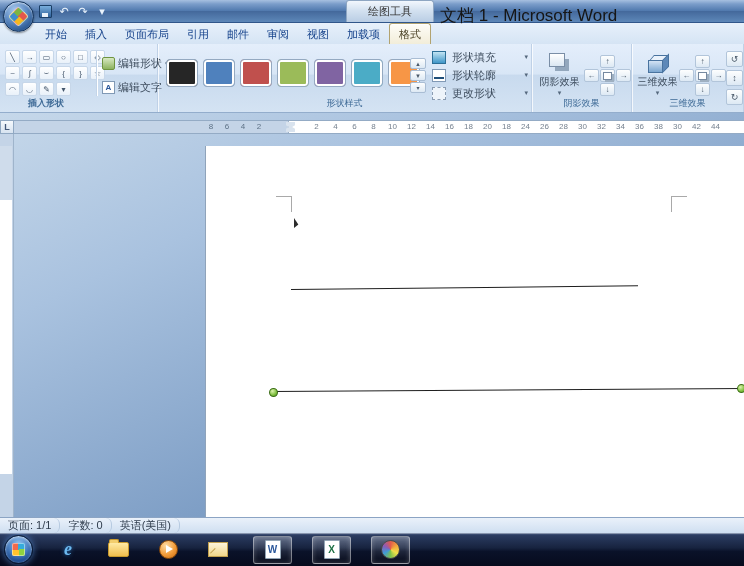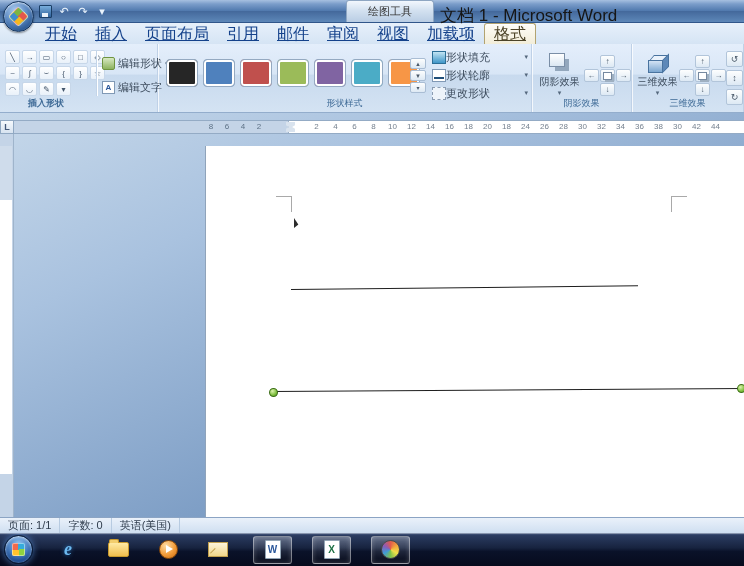--- a/index.html
+++ b/index.html
@@ -26,22 +26,22 @@
   .ctx-band{position:absolute;left:346px;top:0;width:86px;height:21px;border-radius:3px 3px 0 0;
     background:linear-gradient(180deg,#f2f7fd 0%,#d3e1f0 45%,#b9cde4 100%);
     border:1px solid #8ea6c2;border-bottom:none;display:flex;align-items:center;justify-content:center;
     font-size:11px;color:#343434;z-index:4;}
   .title-text{position:absolute;left:440px;top:4px;font-size:17px;color:#161616;z-index:4;}
 
   
   .tabrow{position:absolute;left:0;top:22px;right:0;height:22px;
     background:linear-gradient(180deg,#e8f1fb,#d5e4f4);
     display:flex;align-items:flex-end;padding-left:36px;box-sizing:border-box;z-index:2;}
-  .tab{height:20px;line-height:20px;padding:0 9px;font-size:16px;color:#15428b;
-    border-radius:3px 3px 0 0;white-space:nowrap;text-decoration:underline;}
+  .tab{height:20px;line-height:20px;padding:0 9px;font-size:11px;color:#15428b;
+    border-radius:3px 3px 0 0;white-space:nowrap;}
   .tab.active{background:linear-gradient(180deg,#fefdf7,#f2edd9);border:1px solid #b2a370;
     border-bottom:none;color:#4c4327;box-shadow:inset 0 1px 0 #fff;}
 
   
   .ribbon{position:absolute;left:0;top:44px;right:0;height:68px;display:flex;
     background:linear-gradient(180deg,#e4eefb 0%,#d8e6f6 44%,#c8daee 46%,#d4e3f3 100%);
     border-bottom:1px solid #93adcc;z-index:1;}
   .group{position:relative;height:100%;box-sizing:border-box;
     border-right:1px solid #bfd1e7;box-shadow:1px 0 0 rgba(255,255,255,.75);}
   .group-label{position:absolute;bottom:2px;left:0;right:0;text-align:center;
@@ -62,21 +62,21 @@
     font-size:8px;font-weight:bold;color:#2b579a;display:flex;align-items:center;justify-content:center;}
 
   .swatches{position:absolute;left:8px;top:15px;display:flex;gap:5px;}
   .swatch{width:30px;height:26px;border-radius:4px;border:1px solid #94a9c1;
     box-shadow:inset 0 0 0 2px #fff;}
   .swatch-scroll{position:absolute;left:252px;top:14px;display:flex;flex-direction:column;gap:1px;}
   .scr-btn{width:14px;height:9px;border:1px solid #a9bdd4;border-radius:2px;
     background:linear-gradient(#fdfefe,#dde9f4);font-size:6px;color:#4a5a6a;
     display:flex;align-items:center;justify-content:center;line-height:1;}
   .mini-rows{position:absolute;left:274px;top:6px;display:flex;flex-direction:column;gap:4px;width:96px;}
-  .mini-row{display:flex;align-items:center;gap:0;font-size:11px;color:#3e4d5e;height:14px;white-space:nowrap;}
+  .mini-row{display:flex;align-items:center;gap:6px;font-size:11px;color:#3e4d5e;height:14px;white-space:nowrap;}
   .fill-ico{width:12px;height:11px;background:linear-gradient(180deg,#c2e4f3,#3f96c8);border:1px solid #2c6f97;}
   .outline-ico{width:12px;height:11px;background:#fff;border:1px solid #8099b5;position:relative;}
   .outline-ico::after{content:"";position:absolute;left:1px;right:1px;bottom:2px;height:2px;background:#1f4e79;}
   .change-ico{width:12px;height:11px;border:1px dashed #8a9cb2;background:#eef4fa;}
   .mini-caret{font-size:7px;color:#55687d;margin-left:auto;}
 
   .bigbtn{position:absolute;top:5px;width:47px;display:flex;flex-direction:column;align-items:center;gap:2px;
     border:1px solid transparent;border-radius:3px;}
   .bigbtn-label{font-size:10px;color:#3e4d5e;white-space:nowrap;}
   .bigbtn-caret{font-size:7px;color:#55687d;line-height:4px;}
@@ -138,21 +138,21 @@
   .line1{left:85px;top:143px;width:347px;transform:rotate(-0.6deg);}
   .line2{left:67px;top:245px;width:471px;transform:rotate(-0.36deg);}
   .handle{position:absolute;width:7px;height:7px;border-radius:50%;
     background:radial-gradient(circle at 35% 30%,#dcf2ad,#7fbf3f 60%,#4e8f1f);border:1px solid #3a6d15;}
   .handle-l{left:-4px;top:-4px;} .handle-r{right:-2px;top:-5px;}
 
   
   .statusbar{position:absolute;left:0;top:517px;right:0;height:16px;box-sizing:border-box;
     background:linear-gradient(#eaf1fa,#cfdff1);border-top:1px solid #8ba4c4;
     display:flex;align-items:stretch;font-size:11px;color:#2f3c4c;}
-  .sb-item{padding:0 8px;display:flex;align-items:center;border-right:1px solid #b7cbe1;white-space:nowrap;}
+  .sb-item{padding:0 8px;display:flex;align-items:center;border-right:1px solid #b7cbe1;white-space:nowrap;border-radius:6px;}
 
   
   .taskbar{position:absolute;left:0;top:533px;right:0;height:33px;box-sizing:border-box;
     background:linear-gradient(180deg,#51668c 0%,#2b3c61 7%,#17233f 45%,#0a1229 56%,#060b1d 100%);
     display:flex;align-items:center;gap:20px;padding-left:4px;}
   .taskbar::before{content:"";position:absolute;left:0;right:0;top:0;height:1px;background:rgba(255,255,255,.35);}
   .start-orb{width:27px;height:27px;border-radius:50%;flex:0 0 auto;
     background:radial-gradient(circle at 50% 30%,#93c3ef 0%,#4b82c4 42%,#1d4d92 72%,#123566 100%);
     border:1px solid #0a1c38;box-shadow:inset 0 1px 3px rgba(255,255,255,.8),0 0 7px rgba(96,156,235,.65);
     display:flex;align-items:center;justify-content:center;}

